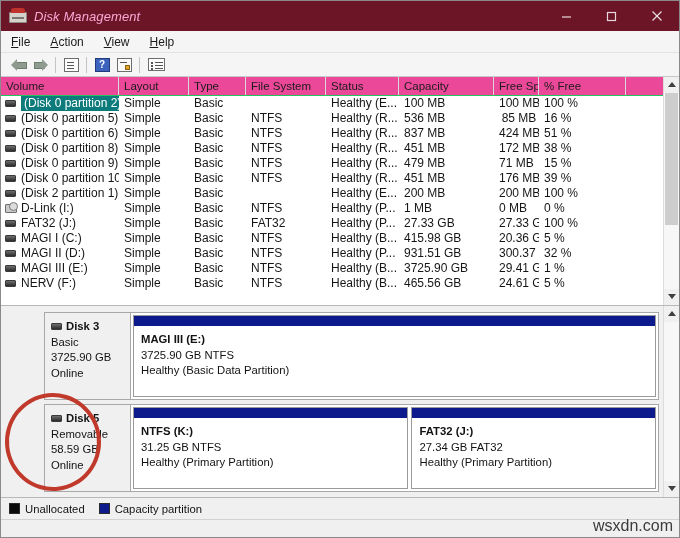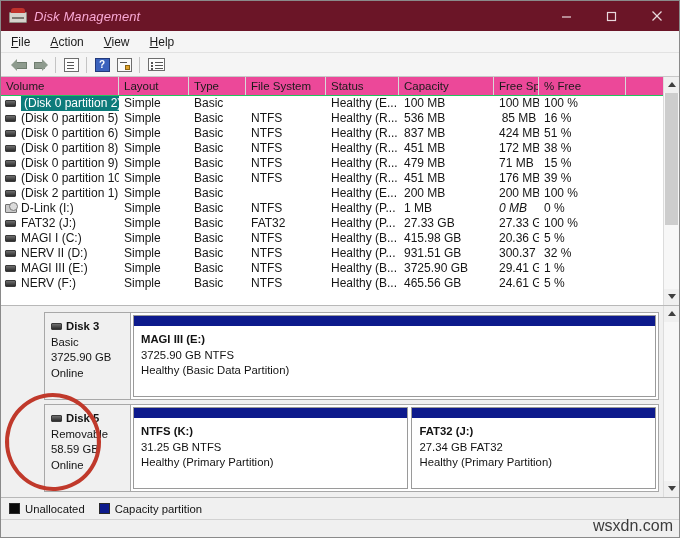--- a/index.html
+++ b/index.html
@@ -550,21 +550,21 @@
           <div class="vrow">
             <div class="cell vol" style="width: 118px;">
               <span class="cd-ico"></span>
               <span class="lbl">D-Link (I:)</span>
             </div>
             <div class="cell" style="width: 70px;">Simple</div>
             <div class="cell" style="width: 57px;">Basic</div>
             <div class="cell" style="width: 80px;">NTFS</div>
             <div class="cell" style="width: 73px;">Healthy (P...</div>
             <div class="cell" style="width: 95px;">1 MB</div>
-            <div class="cell" style="width: 45px; font-style: italic;">0 MB</div>
+            <div class="cell" style="width: 45px;">0 MB</div>
             <div class="cell" style="width: 87px;">0 %</div>
           </div>
           <div class="vrow">
             <div class="cell vol" style="width: 118px;">
               <span class="hdd-ico"></span>
               <span class="lbl">FAT32 (J:)</span>
             </div>
             <div class="cell" style="width: 70px;">Simple</div>
             <div class="cell" style="width: 57px;">Basic</div>
             <div class="cell" style="width: 80px;">FAT32</div>
@@ -582,21 +582,21 @@
             <div class="cell" style="width: 57px;">Basic</div>
             <div class="cell" style="width: 80px;">NTFS</div>
             <div class="cell" style="width: 73px;">Healthy (B...</div>
             <div class="cell" style="width: 95px;">415.98 GB</div>
             <div class="cell" style="width: 45px;">20.36 GB</div>
             <div class="cell" style="width: 87px;">5 %</div>
           </div>
           <div class="vrow">
             <div class="cell vol" style="width: 118px;">
               <span class="hdd-ico"></span>
-              <span class="lbl">NERV II (D:)</span>
+              <span class="lbl">MAGI II (D:)</span>
             </div>
             <div class="cell" style="width: 70px;">Simple</div>
             <div class="cell" style="width: 57px;">Basic</div>
             <div class="cell" style="width: 80px;">NTFS</div>
             <div class="cell" style="width: 73px;">Healthy (P...</div>
             <div class="cell" style="width: 95px;">931.51 GB</div>
             <div class="cell" style="width: 45px;">300.37 GB</div>
             <div class="cell" style="width: 87px;">32 %</div>
           </div>
           <div class="vrow">

